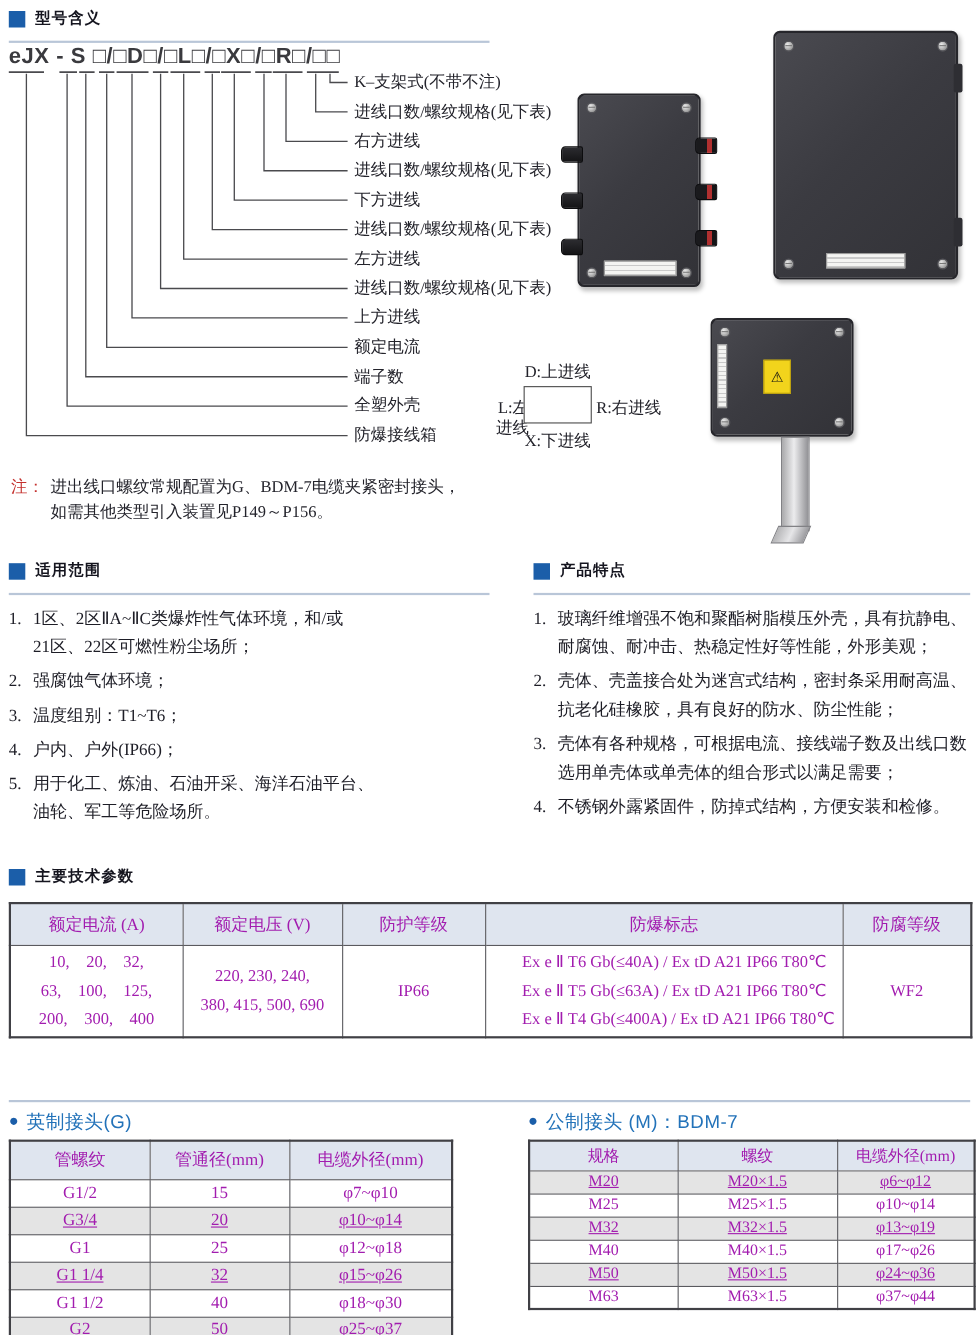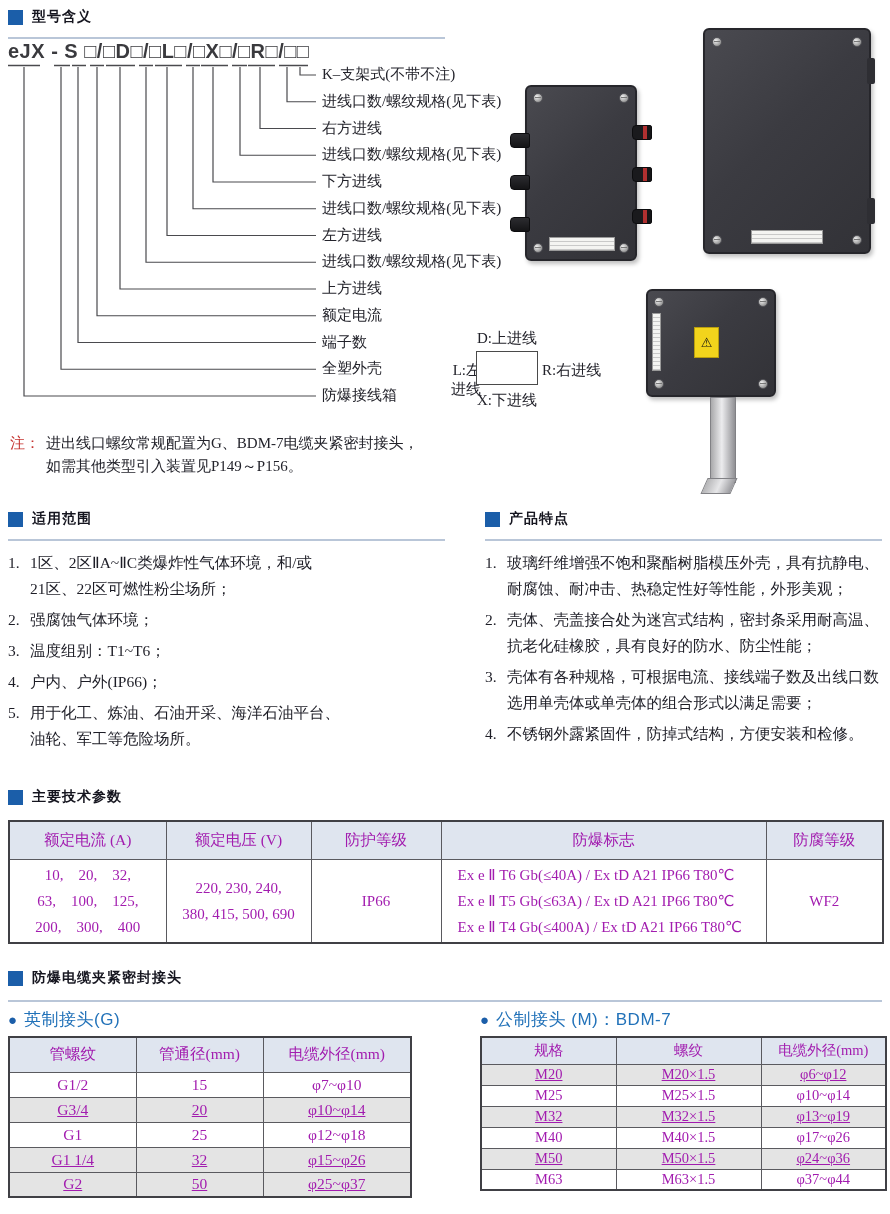--- a/index.html
+++ b/index.html
@@ -73,21 +73,21 @@
   th, td { border:1px solid #5a5a5f; text-align:center; vertical-align:middle;
            font-weight:normal; overflow:hidden; }
   thead th { background:#dfe5ef; }
   .tbl { border:2px solid #404045; }
   tr.stripe td { background:#e4e4e4;text-decoration:underline; }
 
   #tech-table { left:8px; top:820px; width:874px; font-size:15px; }
   #tech-table thead th { height:38px; font-size:15.5px; }
   #tech-table td { height:84px; line-height:26px; }
   .cell-line { line-height:26px; }
-  .marks-cell { text-align:left !important; padding-left:16px; }
+  .marks-cell { text-align:left !important; padding-left:33px; }
 
   #g-table { left:8px; top:1036px; width:402px; font-size:15.5px; }
   #g-table thead th { height:35px; }
   #g-table td { height:25px; }
 
   #m-table { left:480px; top:1036px; width:405px; font-size:14.5px; }
   #m-table thead th { height:27px; }
   #m-table td { height:21px; }
 
   .sub-head { position:absolute; display:flex; align-items:center; font-size:17px; color:#2272b9; }
@@ -289,24 +289,20 @@
         <td id="marks-cell" class="marks-cell">
             <div class="cell-line">Ex e Ⅱ T6 Gb(≤40A) / Ex tD A21 IP66 T80℃</div>
             <div class="cell-line">Ex e Ⅱ T5 Gb(≤63A) / Ex tD A21 IP66 T80℃</div>
             <div class="cell-line">Ex e Ⅱ T4 Gb(≤400A) / Ex tD A21 IP66 T80℃</div>
           </td>
         <td>WF2</td>
       </tr>
     </tbody>
   </table>
 
-  <div class="sec-head" style="left:8px; top:969px;">
-    <span class="sec-square"></span>
-    <span class="sec-title">防爆电缆夹紧密封接头</span>
-  </div>
   <div class="sec-underline" style="left:8px; top:1000px; width:874px;"></div>
 
   <div class="sub-head" style="left:8px; top:1008px;">
     <span class="sub-bullet">●</span>
     <span class="sub-title">英制接头(G)</span>
   </div>
   <table id="g-table" class="tbl">
     <colgroup>
         <col style="width:127px">
         <col style="width:127px">
@@ -333,20 +329,25 @@
         <tr>
           <td>G1</td>
           <td>25</td>
           <td>φ12~φ18</td>
         </tr>
         <tr class="stripe">
           <td>G1 1/4</td>
           <td>32</td>
           <td>φ15~φ26</td>
         </tr>
+        <tr>
+          <td>G1 1/2</td>
+          <td>40</td>
+          <td>φ18~φ30</td>
+        </tr>
         <tr class="stripe">
           <td>G2</td>
           <td>50</td>
           <td>φ25~φ37</td>
         </tr>
       </tbody>
   </table>
 
   <div class="sub-head" style="left:480px; top:1008px;">
     <span class="sub-bullet">●</span>

